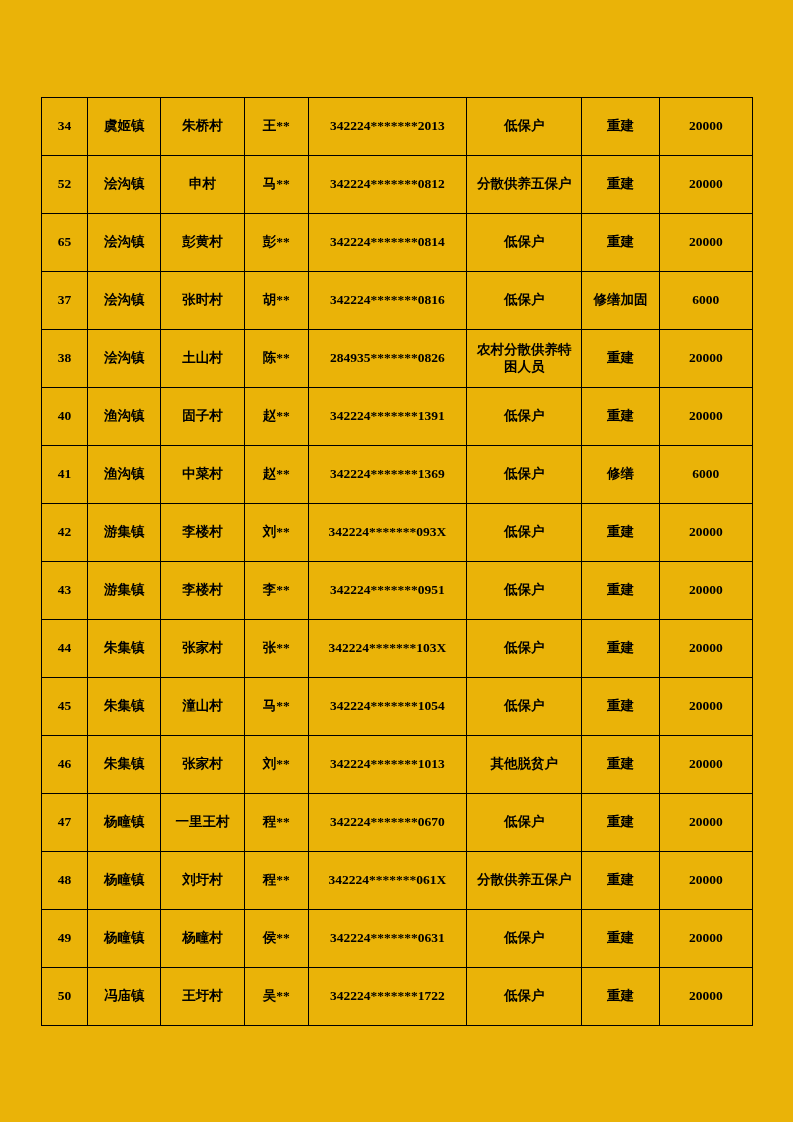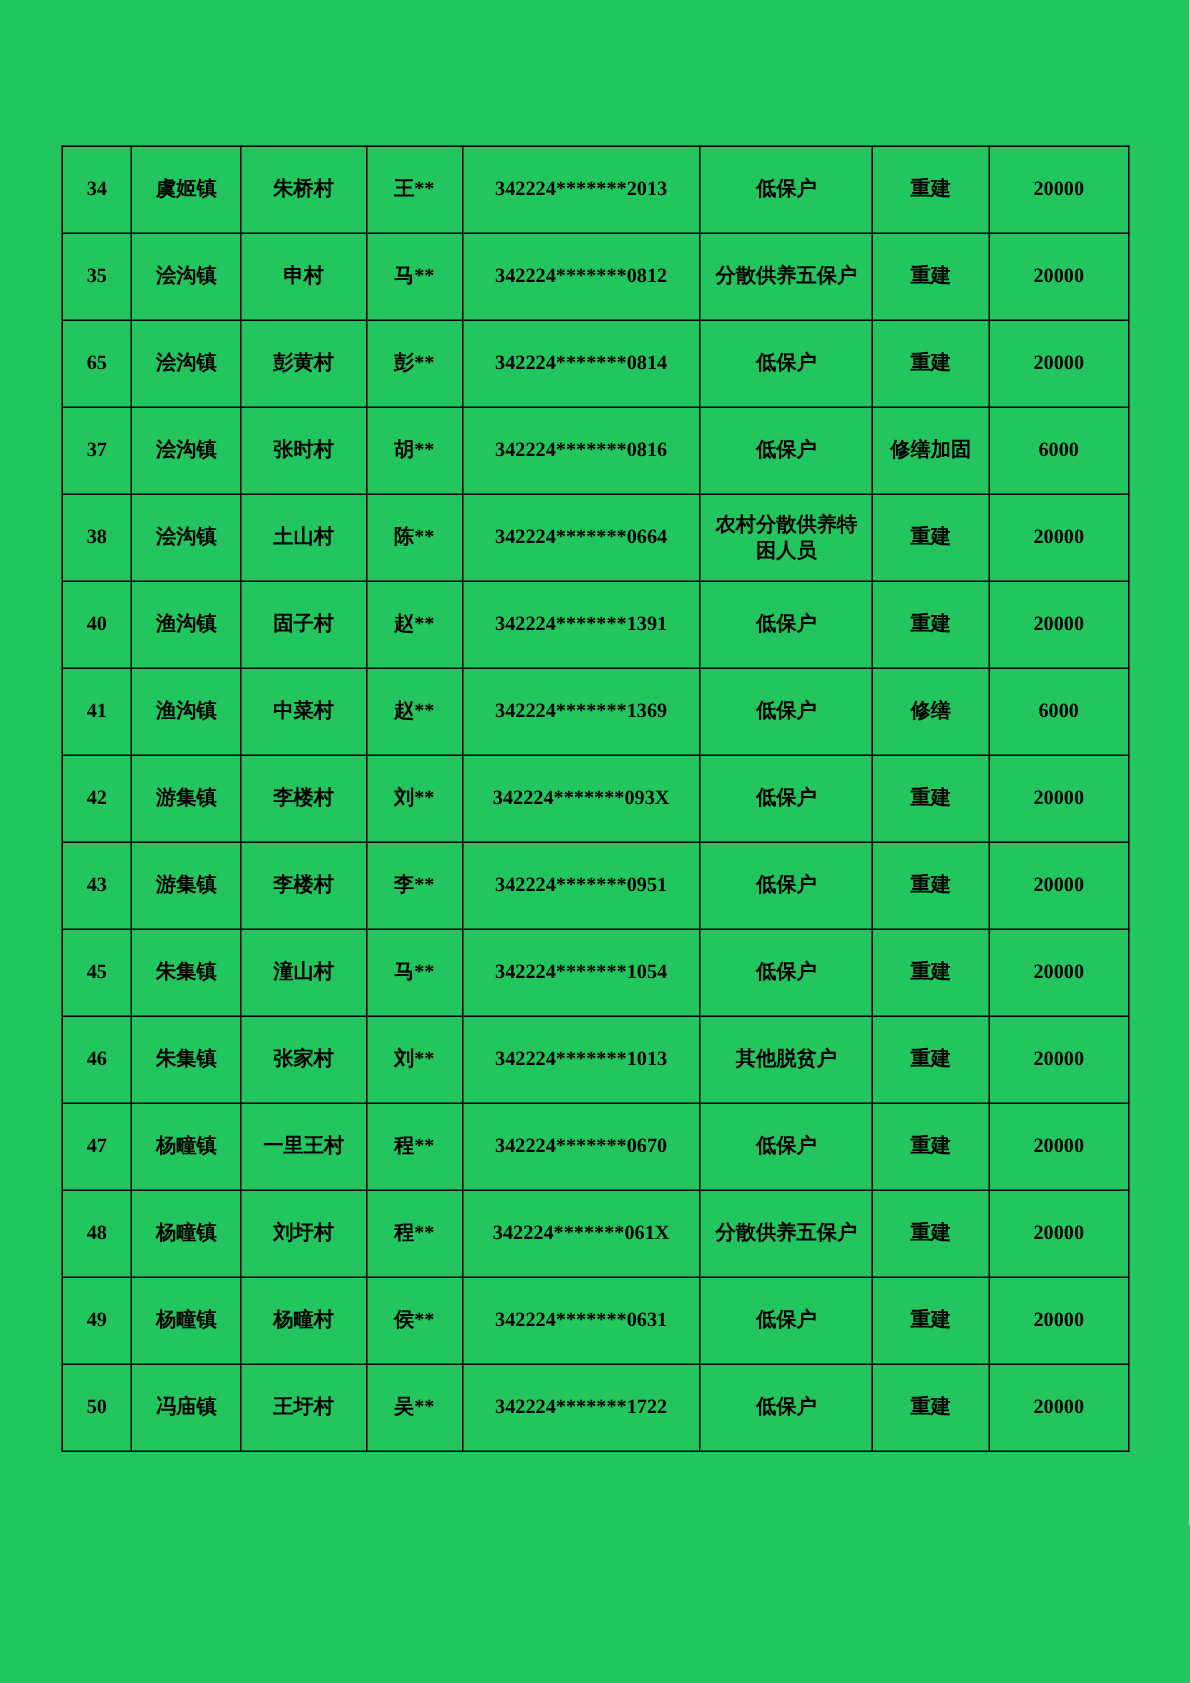--- a/index.html
+++ b/index.html
@@ -13,21 +13,21 @@
     font-family: "Liberation Serif", "DejaVu Serif", serif;
     color: #000000;
     position: relative;
   }
   .page {
     position: absolute;
     left: 0;
     top: 0;
     width: 793px;
     height: 1122px;
-    background: #22c55e;
+    background: #eab308;
     overflow: hidden;
   }
   .table-wrap {
     position: absolute;
     left: 41px;
     top: 97px;
     width: 712px;
   }
   table.data-table {
     border-collapse: collapse;
@@ -68,21 +68,21 @@
           <td class="c-town">虞姬镇</td>
           <td class="c-vill">朱桥村</td>
           <td class="c-name">王**</td>
           <td class="c-id">342224*******2013</td>
           <td class="c-type">低保户</td>
           <td class="c-work">重建</td>
           <td class="c-amt">20000</td>
         </tr>
 
         <tr>
-          <td class="c-seq">35</td>
+          <td class="c-seq">52</td>
           <td class="c-town">浍沟镇</td>
           <td class="c-vill">申村</td>
           <td class="c-name">马**</td>
           <td class="c-id">342224*******0812</td>
           <td class="c-type">分散供养五保户</td>
           <td class="c-work">重建</td>
           <td class="c-amt">20000</td>
         </tr>
 
         <tr>
@@ -105,21 +105,21 @@
           <td class="c-type">低保户</td>
           <td class="c-work">修缮加固</td>
           <td class="c-amt">6000</td>
         </tr>
 
         <tr>
           <td class="c-seq">38</td>
           <td class="c-town">浍沟镇</td>
           <td class="c-vill">土山村</td>
           <td class="c-name">陈**</td>
-          <td class="c-id">342224*******0664</td>
+          <td class="c-id">284935*******0826</td>
           <td class="c-type">
             <span class="two-line">农村分散供养特</span>
             <span class="two-line">困人员</span>
           </td>
           <td class="c-work">重建</td>
           <td class="c-amt">20000</td>
         </tr>
 
 
         <tr>
@@ -159,20 +159,30 @@
           <td class="c-seq">43</td>
           <td class="c-town">游集镇</td>
           <td class="c-vill">李楼村</td>
           <td class="c-name">李**</td>
           <td class="c-id">342224*******0951</td>
           <td class="c-type">低保户</td>
           <td class="c-work">重建</td>
           <td class="c-amt">20000</td>
         </tr>
 
+        <tr>
+          <td class="c-seq">44</td>
+          <td class="c-town">朱集镇</td>
+          <td class="c-vill">张家村</td>
+          <td class="c-name">张**</td>
+          <td class="c-id">342224*******103X</td>
+          <td class="c-type">低保户</td>
+          <td class="c-work">重建</td>
+          <td class="c-amt">20000</td>
+        </tr>
 
         <tr>
           <td class="c-seq">45</td>
           <td class="c-town">朱集镇</td>
           <td class="c-vill">潼山村</td>
           <td class="c-name">马**</td>
           <td class="c-id">342224*******1054</td>
           <td class="c-type">低保户</td>
           <td class="c-work">重建</td>
           <td class="c-amt">20000</td>

